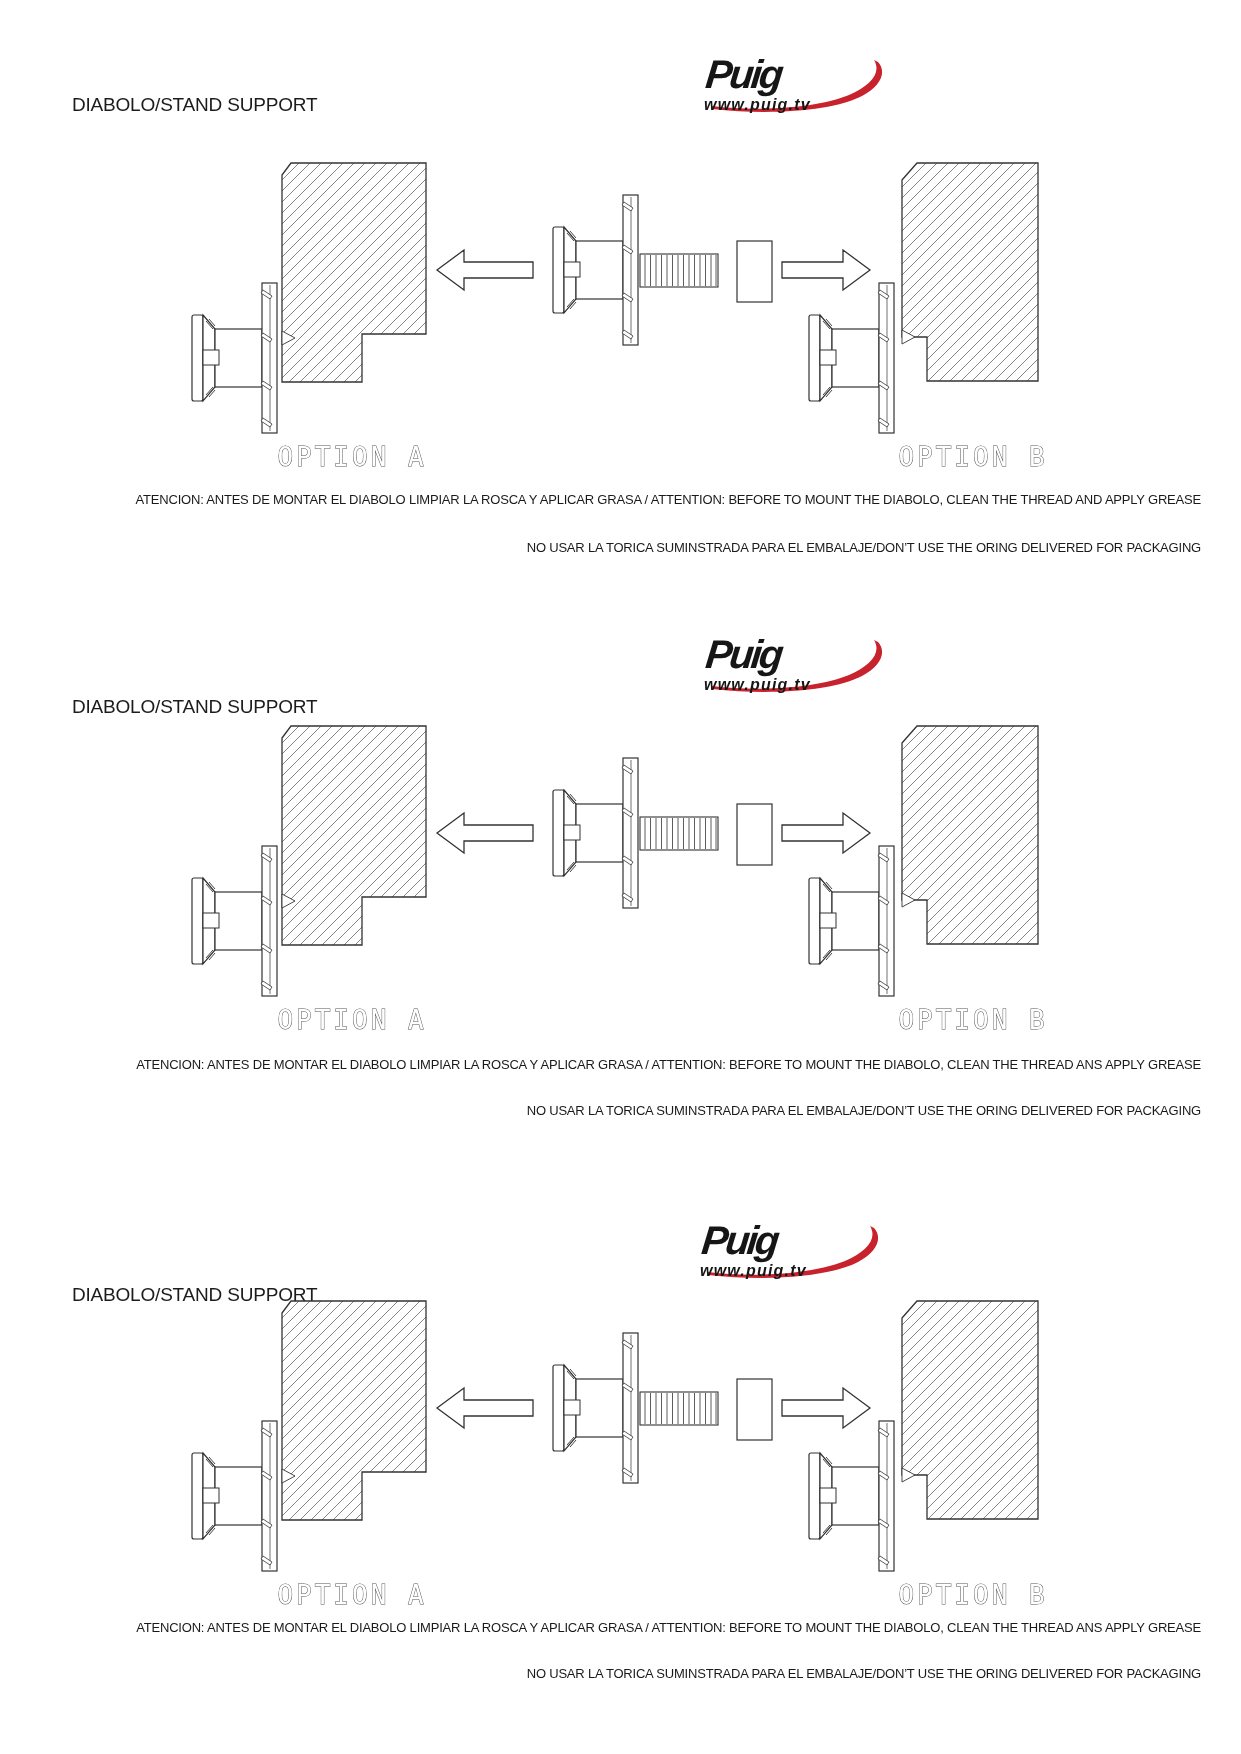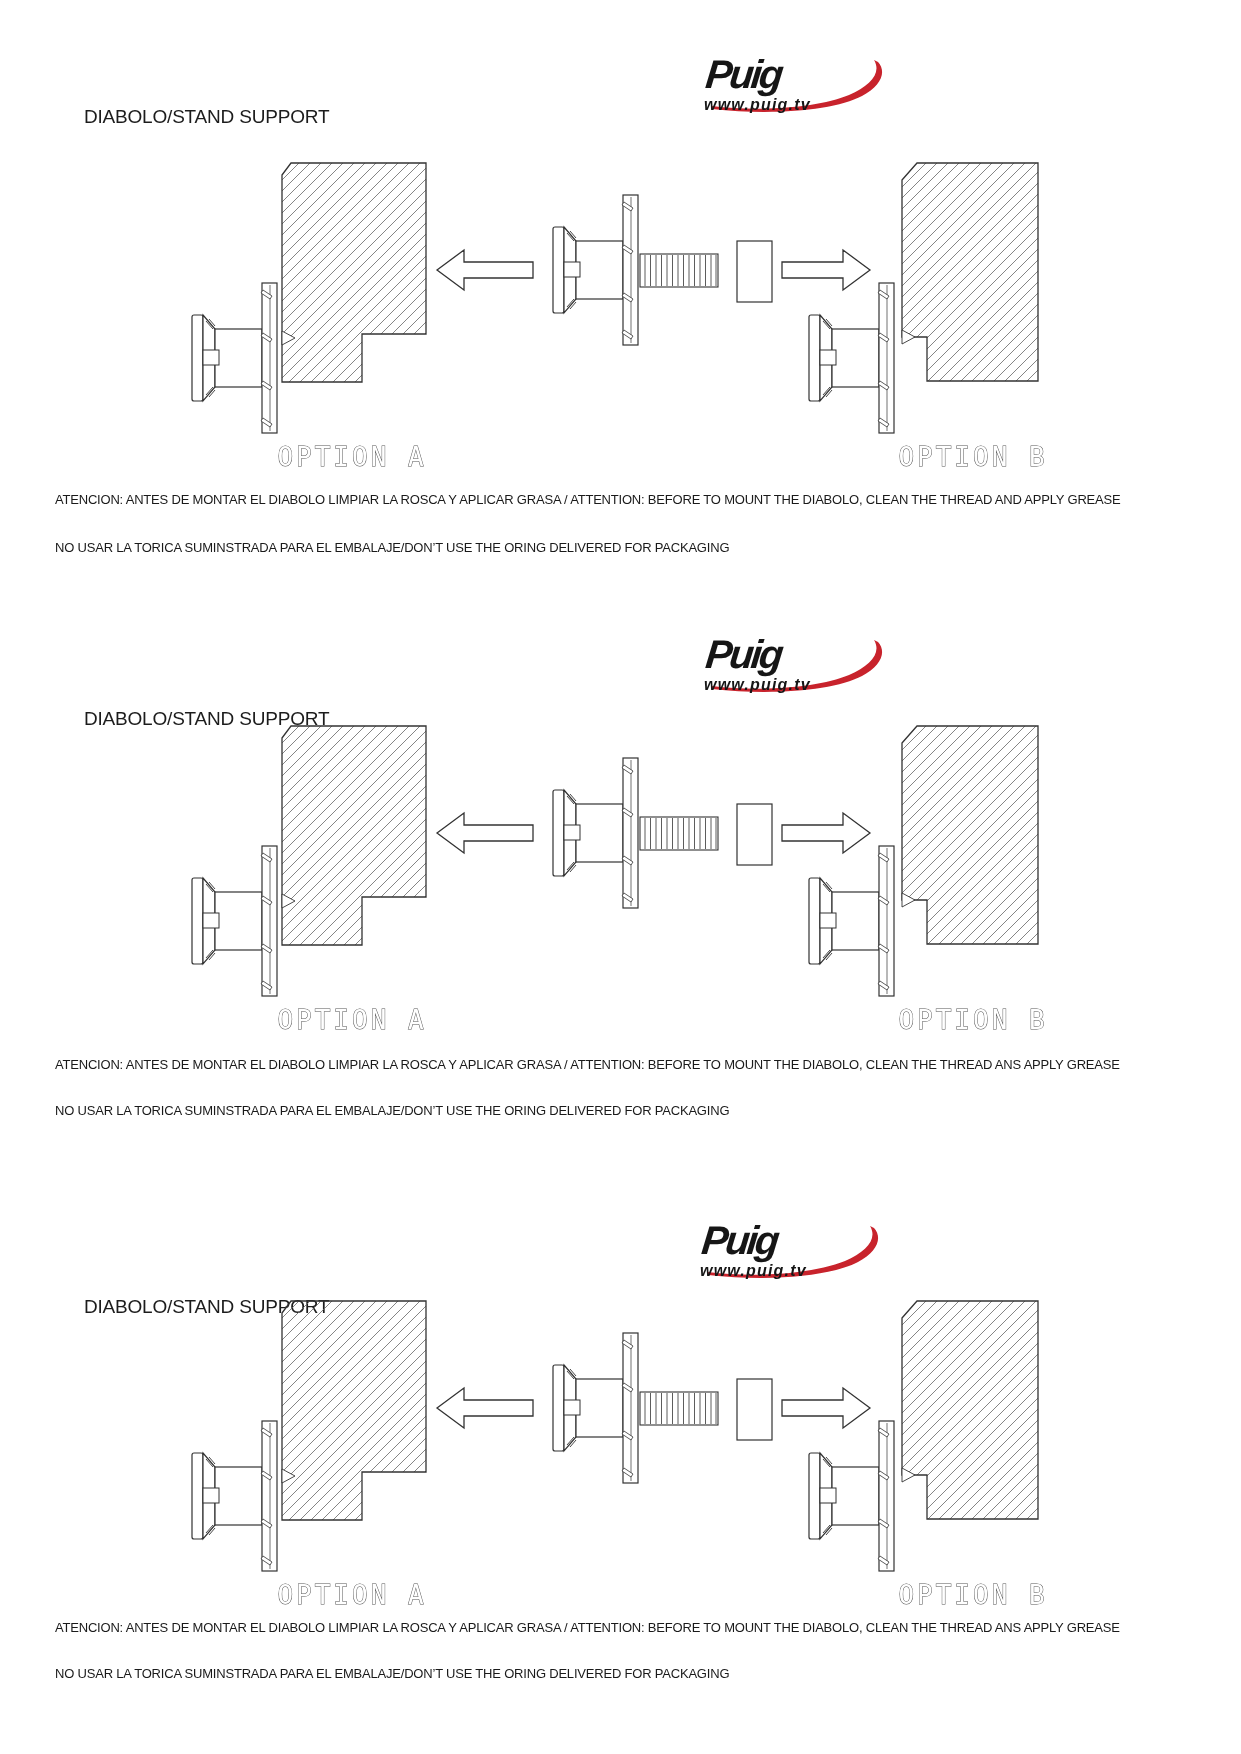--- a/index.html
+++ b/index.html
@@ -1,18 +1,18 @@
 <!DOCTYPE html>
 <html><head>
 <meta charset="utf-8">
 <style>
   html,body{margin:0;padding:0;background:#fff;}
   body{width:1241px;height:1754px;position:relative;font-family:"Liberation Sans",sans-serif;overflow:hidden;}
-  .title{position:absolute;margin:16px;font-size:19px;font-weight:400;color:#1c1c1c;letter-spacing:-0.2px;white-space:nowrap;}
-  .cap{position:absolute;left:55px;width:1161px;text-align:left;font-size:13px;color:#1a1a1a;letter-spacing:-0.2px;white-space:nowrap;}
+  .title{position:absolute;margin:4px;font-size:19px;font-weight:400;color:#1c1c1c;letter-spacing:-0.2px;white-space:nowrap;}
+  .cap{position:absolute;left:40px;width:1161px;text-align:right;font-size:13px;color:#1a1a1a;letter-spacing:-0.2px;white-space:nowrap;}
   .logo{position:absolute;width:200px;height:62px;}
   .logo svg.swoosh{position:absolute;left:0;top:0;width:200px;height:62px;}
   .brand{position:absolute;left:6px;top:-6px;font-size:40px;font-weight:bold;font-style:italic;letter-spacing:-3px;color:#161616;transform:skewX(-6deg);white-space:nowrap;}
   .url{position:absolute;left:4px;top:38px;font-size:16px;font-weight:bold;font-style:italic;letter-spacing:1.2px;color:#161616;white-space:nowrap;}
   svg.diagram{position:absolute;left:130px;width:950px;height:345px;overflow:visible;}
   text.opt{font-family:"DejaVu Sans Mono",monospace;font-size:26px;letter-spacing:3px;fill:#ffffff;stroke:#555;stroke-width:1;paint-order:stroke;}
 </style>
 </head>
 <body>
 

